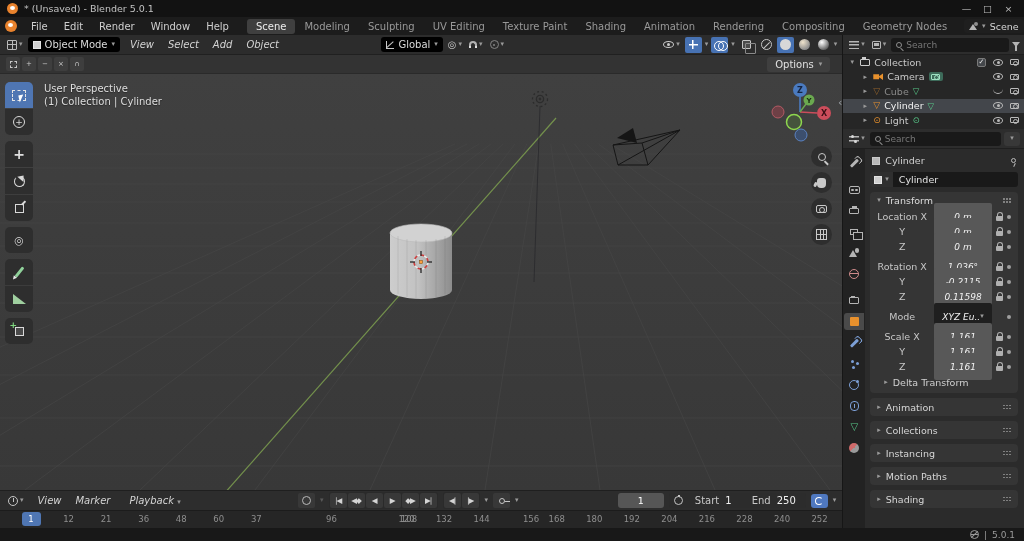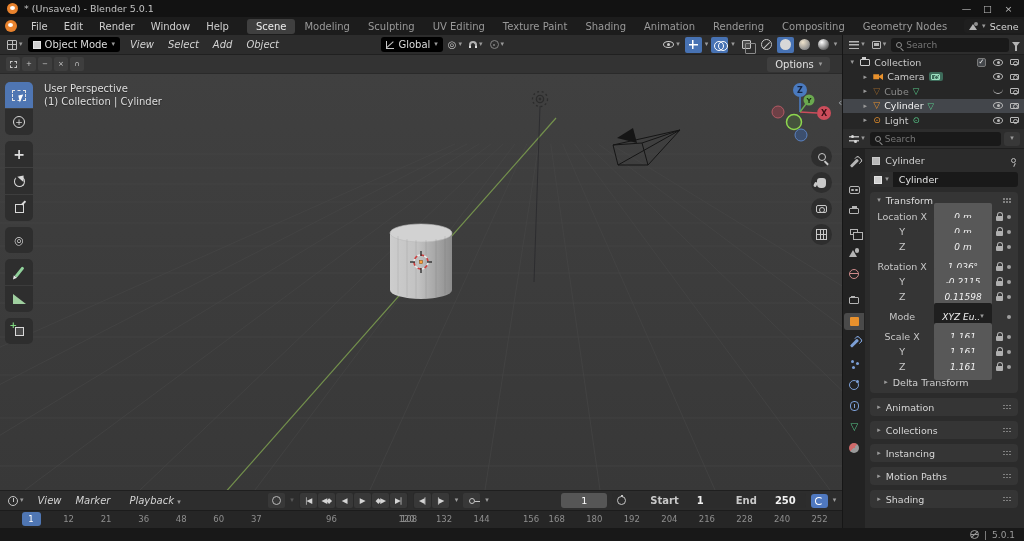--- a/index.html
+++ b/index.html
@@ -122,21 +122,21 @@
   
   #theader { height:20px; background:#2d2d2d; border-top:1px solid #1f1f1f; display:flex; align-items:center; padding:0 6px; gap:5px; }
   .i-clock { width:10px; height:10px; border:1px solid #c4c4c4; border-radius:50%; position:relative; }
   .i-clock::after { content:''; position:absolute; left:4px; top:1.5px; width:1px; height:3.5px; background:#c4c4c4; box-shadow:1px 3px 0 -1px #c4c4c4; }
   .tbtn { background:#383838; border-radius:2px; height:15px; min-width:17px; display:flex; align-items:center; justify-content:center; color:#d4d4d4; font-size:7.5px; padding:0 3px; letter-spacing:-1px; }
   .tgrp { display:flex; gap:1px; background:#2a2a2a; border-radius:3px; padding:1px; }
   .i-circle { width:9px; height:9px; border:1.5px solid #b9b9b9; border-radius:50%; }
   .i-key { width:6px; height:6px; border:1.5px solid #c4c4c4; border-radius:50%; position:relative; }
   .i-key::after { content:''; position:absolute; left:5px; top:2px; width:5px; height:1.5px; background:#c4c4c4; }
   .framefield { width:46px; height:15px; background:#565656; border-radius:3px; display:flex; align-items:center; justify-content:center; color:#fff; font-size:9.5px; }
-  .pillgroup { display:flex; align-items:center; background:#2c2c2c; border-radius:3px; height:15px; padding:0 2px; gap:18px;font-weight:bold; }
+  .pillgroup { display:flex; align-items:center; background:#2c2c2c; border-radius:3px; height:15px; padding:0 2px; gap:6px; }
   .pillgroup .plabel { color:#c9c9c9; padding-left:6px; }
   .pillgroup .pval { color:#f0f0f0; padding-right:8px; }
   .i-stopwatch { width:9px; height:9px; border:1px solid #c4c4c4; border-radius:50%; position:relative; margin-left:3px; }
   .i-stopwatch::before { content:''; position:absolute; left:3px; top:-2.5px; width:2px; height:2px; background:#c4c4c4; }
   .syncbtn { width:17px; height:14px; background:#4f78bf; border-radius:3px; display:flex; align-items:center; justify-content:center; }
   .syncbtn i { width:8px; height:8px; border:1.5px solid #fff; border-radius:50%; border-right-color:transparent; display:block; }
   #ruler { height:18px; background:#262626; position:relative; border-top:1px solid #1c1c1c; }
   .tick { position:absolute; top:3px; transform:translateX(-50%); color:#8f8f8f; font-size:8.5px; }
   .playhead { position:absolute; top:1px; width:19px; height:14px; background:#4f76b3; border-radius:3px; color:#fff; font-size:8.5px; display:flex; align-items:center; justify-content:center; }
 

